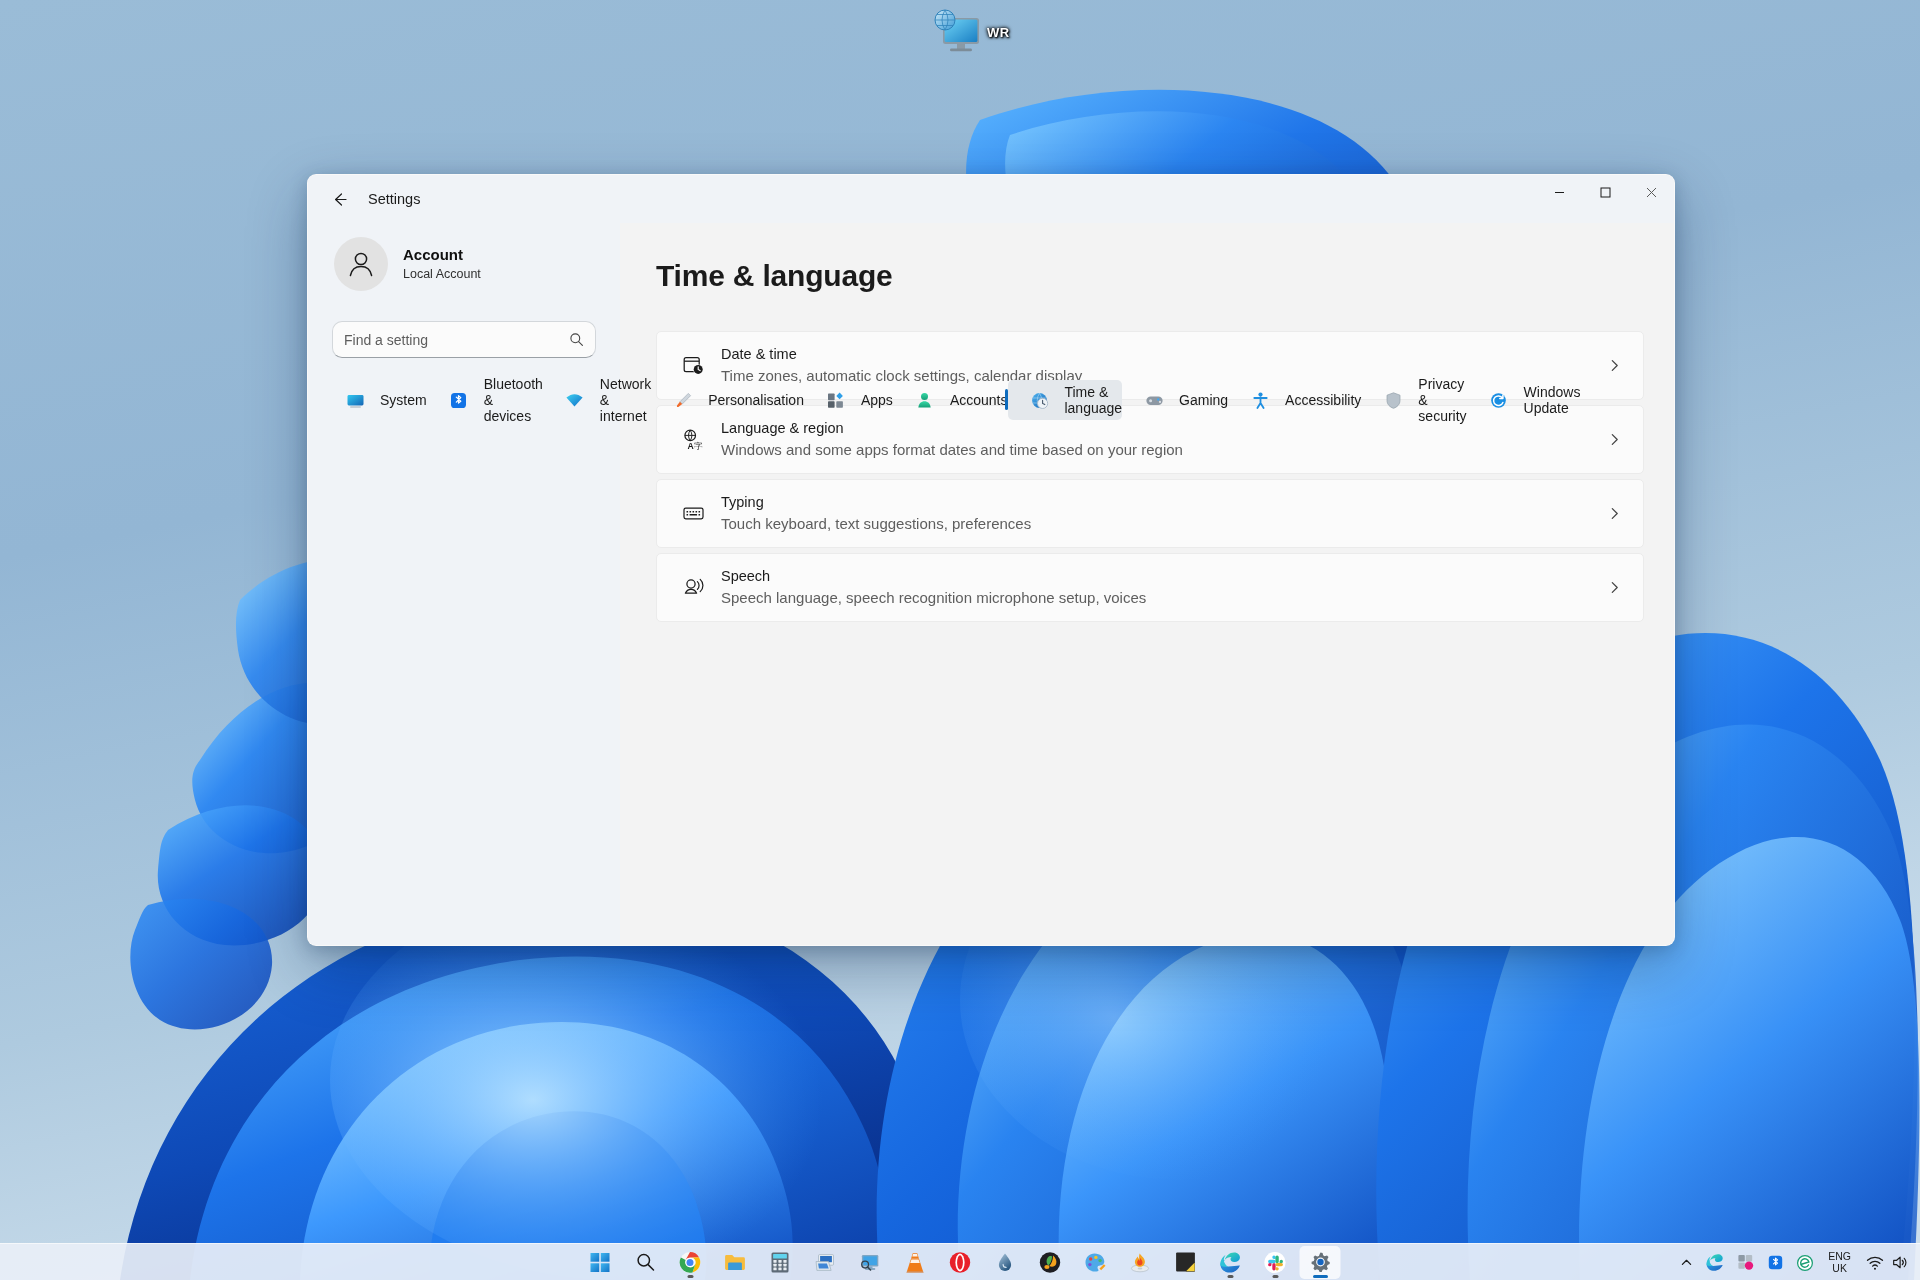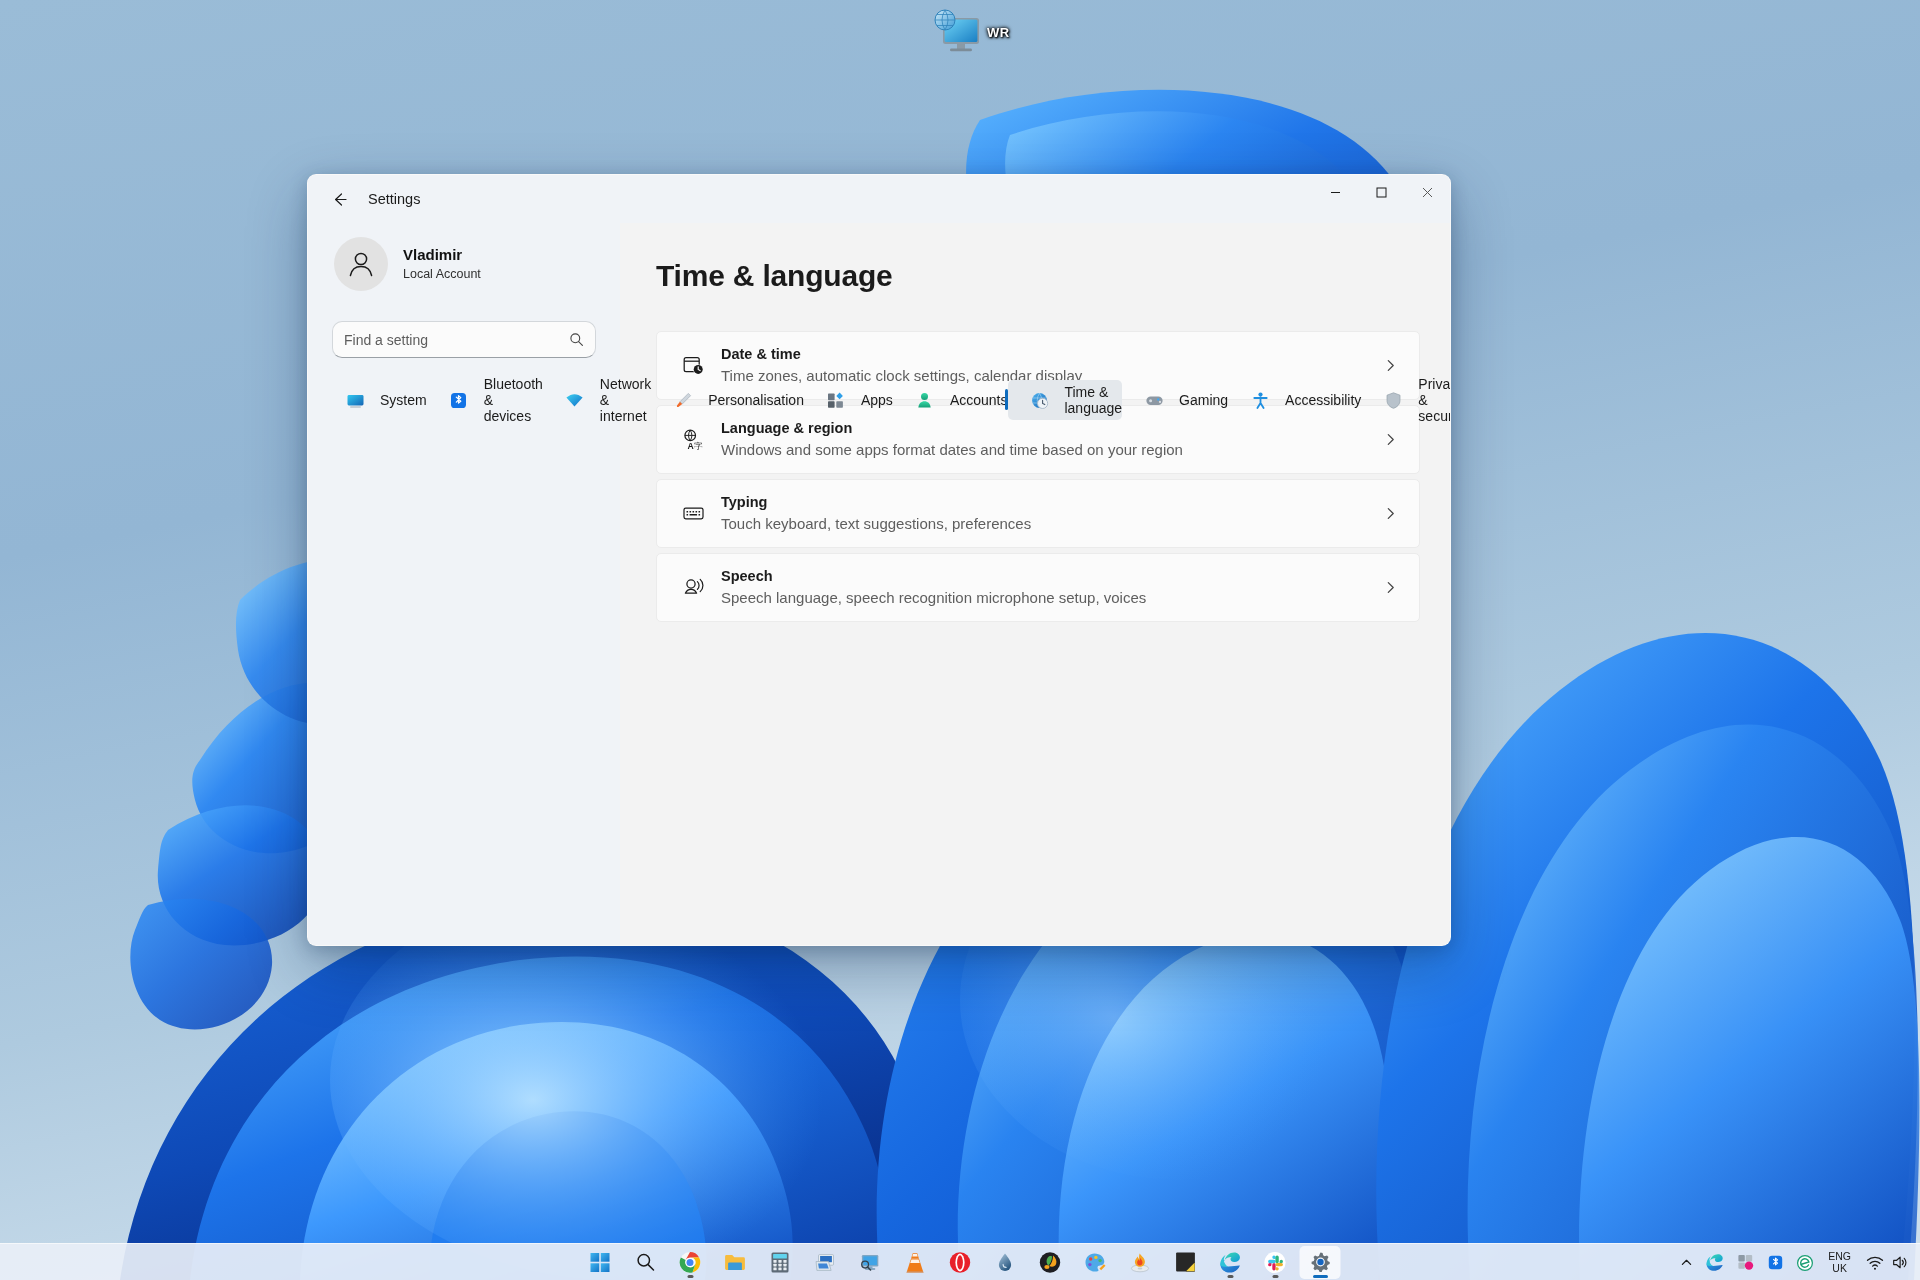--- a/index.html
+++ b/index.html
@@ -25,21 +25,21 @@
     display:flex; align-items:center; gap:3px;
   }
   .di-art { width:54px; height:48px; position:relative; }
   .di-label {
     font-size:13px; font-weight:bold; color:#fff; letter-spacing:.5px;
     text-shadow:0 0 3px #000,0 0 4px #000,1px 1px 2px #000;
   }
 
   
   #settings-window {
-    position:absolute; left:307px; top:174px; width:1144px; height:772px;
+    position:absolute; left:307px; top:174px; width:1368px; height:772px;
     background:#f3f3f3; border-radius:9px;
     box-shadow:0 22px 60px rgba(0,30,70,.32), 0 4px 18px rgba(0,30,70,.22);
     overflow:hidden; display:flex; flex-direction:column;
     border:1px solid rgba(255,255,255,.5);
   }
   #titlebar {
     height:48px; flex:0 0 48px; display:flex; align-items:center;
     background:#f0f3f7; position:relative;
   }
   #back-button {
@@ -98,21 +98,21 @@
   #content { flex:1; background:#f3f3f3; padding:36px 30px 0 36px; overflow:hidden; }
   #page-title { font-size:30px; font-weight:bold; color:#1b1b1b; letter-spacing:-.2px; }
   #cards { margin-top:38px; display:flex; flex-direction:column; gap:5px; }
   .card {
     height:69px; background:#fbfbfb; border:1px solid #ebebeb;
     border-radius:5px; display:flex; align-items:center;
     padding:0 18px 0 21px; cursor:pointer;
   }
   .card-icon { width:30px; flex:0 0 30px; display:flex; align-items:center; justify-content:center; }
   .card-text { flex:1; margin-left:13px; }
-  .card-title { font-size:14.5px; color:#1b1b1b; line-height:1.4;font-weight:bold; }
+  .card-title { font-size:14.5px; color:#1b1b1b; line-height:1.4; }
   .card-sub { font-size:15px; color:#5e5e5e; line-height:1.45; margin-top:1px; }
   .card-chevron { width:22px; flex:0 0 22px; display:flex; align-items:center; justify-content:center; }
 
   
   #taskbar {
     position:absolute; left:0; bottom:0; width:1920px; height:37px;
     background:rgba(233,239,247,.92);
     border-top:1px solid rgba(255,255,255,.6);
     display:flex; align-items:center;
   }
@@ -294,21 +294,21 @@
       <div id="sidebar">
 
         <div id="account">
           <div id="avatar">
             <svg width="34" height="34" viewBox="0 0 34 34">
               <circle cx="17" cy="12" r="5.6" fill="none" stroke="#1b1b1b" stroke-width="1.5"></circle>
               <path d="M6.4,28.5 C7.6,22.4 11.6,19.4 17,19.4 C22.4,19.4 26.4,22.4 27.6,28.5" fill="none" stroke="#1b1b1b" stroke-width="1.5" stroke-linecap="round"></path>
             </svg>
           </div>
           <div>
-            <div id="account-name">Vladimir</div>
+            <div id="account-name">Account</div>
             <div id="account-type">Local Account</div>
           </div>
         </div>
 
         <div id="search-wrap">
           <div id="search-box">
             <input id="search-input" type="text" placeholder="Find a setting" style="">
             <svg width="15" height="15" viewBox="0 0 15 15">
               <circle cx="6.3" cy="6.3" r="4.4" fill="none" stroke="#444" stroke-width="1.1"></circle>
               <path d="M9.6,9.6 L13.4,13.4" stroke="#444" stroke-width="1.1" stroke-linecap="round"></path>

